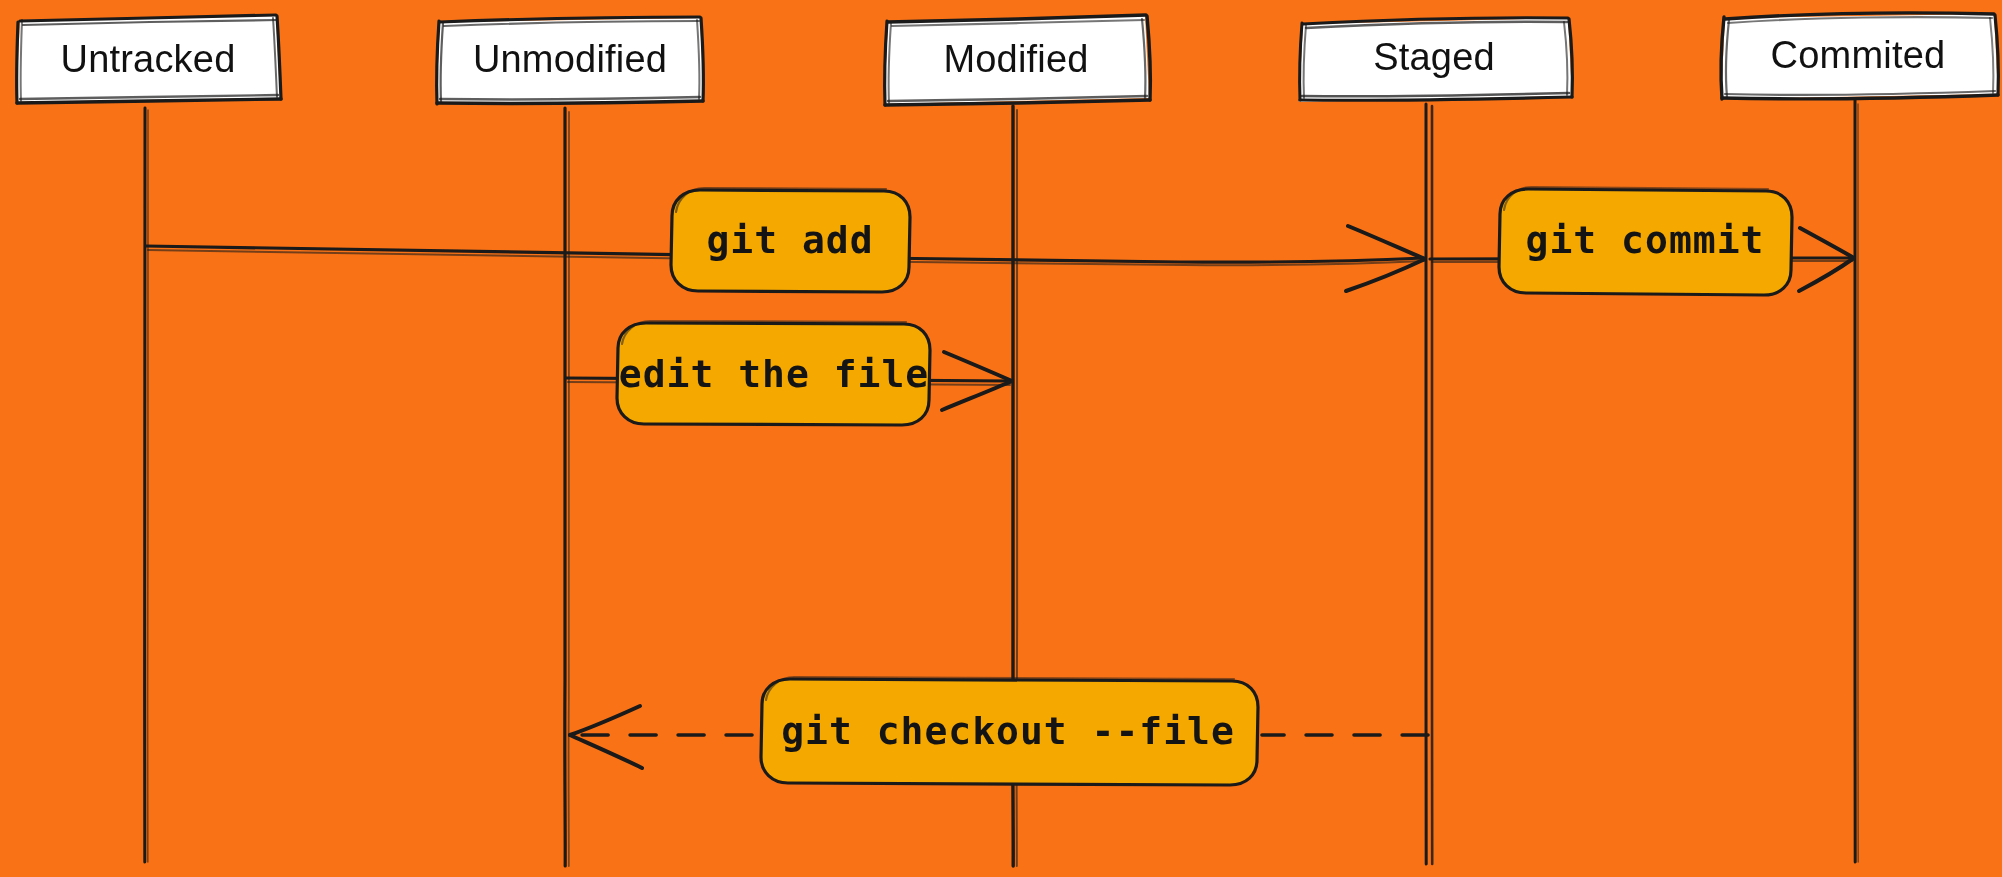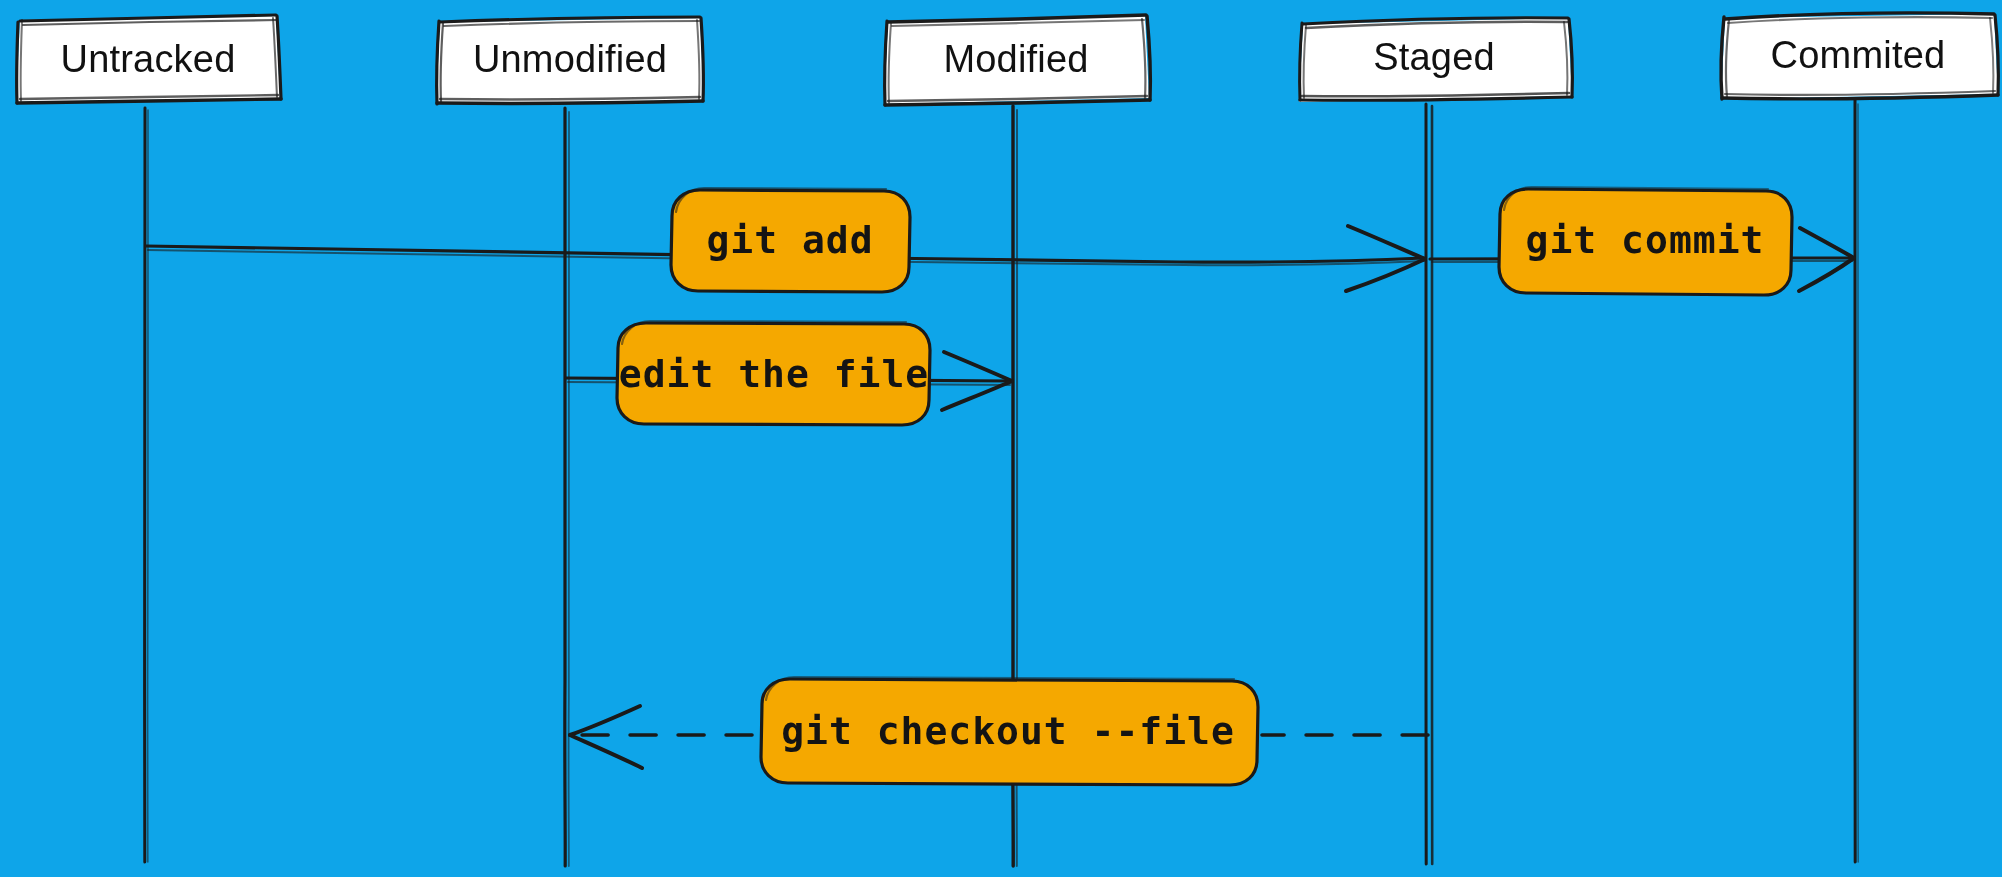--- a/index.html
+++ b/index.html
@@ -11,21 +11,21 @@
   body {
     font-family: "Liberation Sans", sans-serif;
     width: 2002px;
     height: 877px;
     overflow: hidden;
   }
   #diagram-root {
     position: relative;
     width: 2002px;
     height: 877px;
-    background: #0ea5e9;
+    background: #f97316;
   }
   svg#sketch {
     position: absolute;
     left: 0;
     top: 0;
     width: 2002px;
     height: 877px;
     display: block;
   }
   .participant-label {

